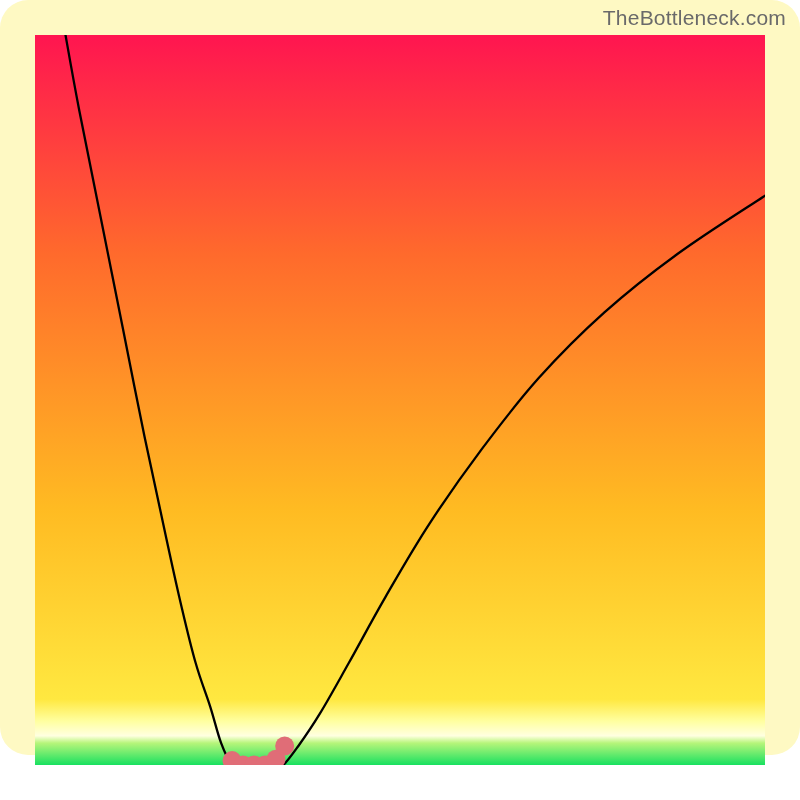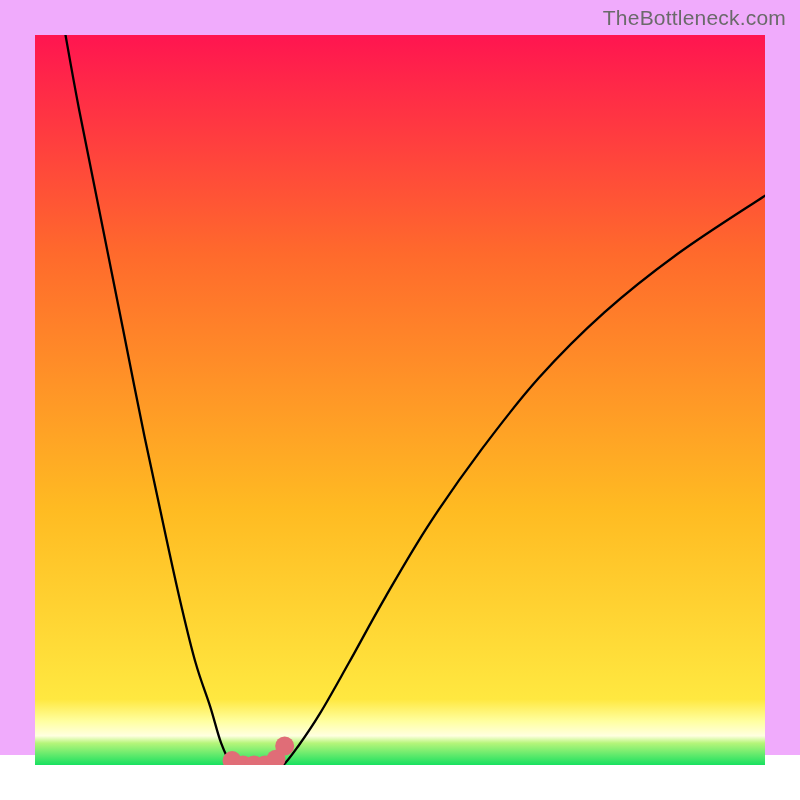--- a/index.html
+++ b/index.html
@@ -5,22 +5,23 @@
   html, body {
     margin: 0;
     padding: 0;
     width: 800px;
     height: 800px;
     overflow: hidden;
   }
   .frame {
     width: 800px;
     height: 755px;
-    background: #f0abfc;
+    background: #fef9c3;
     position: relative;
+    border-radius: 28px;
   }
   .watermark {
     position: absolute;
     top: 6px;
     right: 14px;
     font-family: Arial, Helvetica, sans-serif;
     font-size: 21px;
     color: #6a6a6a;
     letter-spacing: 0.2px;
     z-index: 3;

